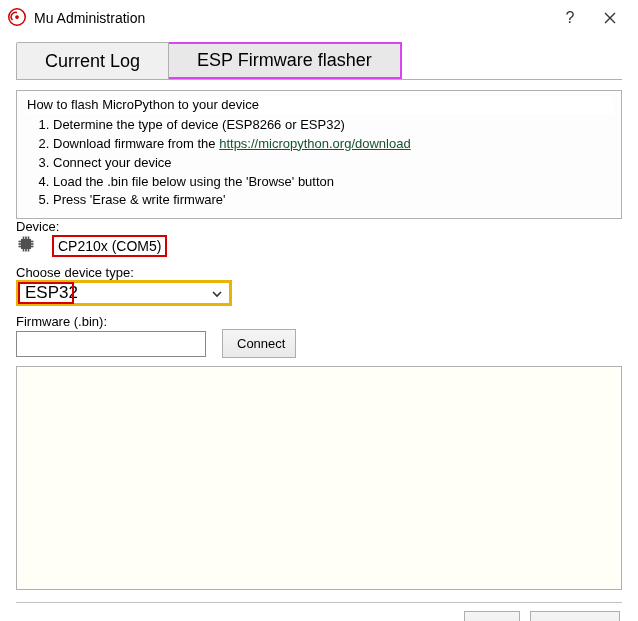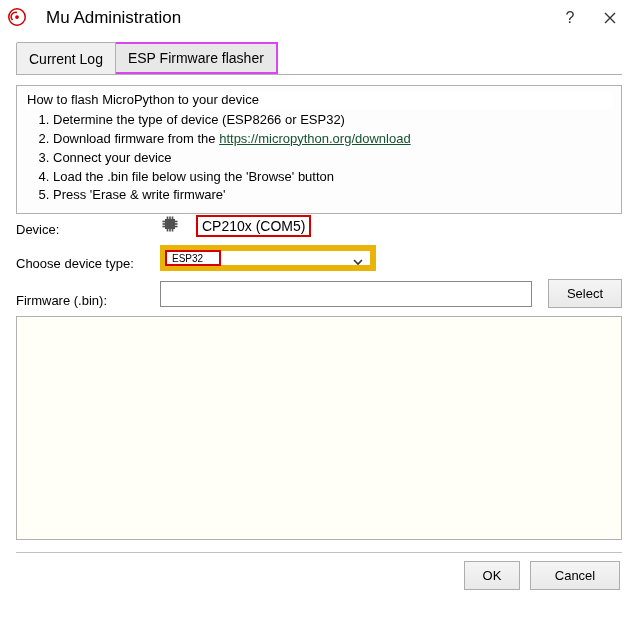--- a/index.html
+++ b/index.html
@@ -1,39 +1,39 @@
 <!DOCTYPE html>
 <html><head>
 <meta charset="utf-8">
 <style>
   * { box-sizing: border-box; font-family: "Segoe UI", Tahoma, sans-serif; }
   body { margin: 0; background: #fff; width: 638px; height: 621px; overflow: hidden; font-size: 13px; color: #000; }
   .titlebar { display: flex; align-items: center; height: 36px; padding: 0 8px; }
-  .titlebar .title { margin-left: 20px; font-size: 17px; flex: 1; }
+  .titlebar .title { margin-left: 8px; font-size: 14px; flex: 1; }
   .titlebar .btn { width: 40px; height: 36px; display: flex; align-items: center; justify-content: center; font-size: 16px; color: #333; }
   .logo { width: 18px; height: 18px; }
   .content { padding: 6px 16px 0 16px; }
   .tabs { display: flex; align-items: stretch; border-bottom: 1px solid #b0b0b0; margin-bottom: 10px; }
-  .tab { padding: 6px 12px; background: #f0f0f0; border: 1px solid #b0b0b0; border-bottom: none; margin-right: 0; font-size: 14px; display: flex; align-items: center; gap: 6px; }
+  .tab { padding: 6px 28px; background: #f0f0f0; border: 1px solid #b0b0b0; border-bottom: none; margin-right: 0; font-size: 18px; display: flex; align-items: center; gap: 6px; }
   .tab.first { border-top-left-radius: 2px; }
   .tab.selected { background: #e8e8e8; position: relative; }
   .tab.rest { border-left: none; }
   .redbox { border: 2px solid #d946ef; }
   .panel { border: 1px solid #b0b0b0; padding: 6px 8px 8px 8px; position: relative; background: #fdfdfd; }
   .panel-title { position: relative; top: 0; background: #fff; padding: 0 2px 2px 2px; font-size: 13px; }
   .panel ol { margin: 2px 0 0 28px; padding: 0; }
   .panel li { line-height: 1.45; font-size: 13px; }
   .panel a { color: #14532d; text-decoration: underline; }
-  .row { display: flex; align-items: flex-end; margin-bottom: 8px; }
+  .row { display: flex; align-items: flex-start; margin-bottom: 8px; flex-direction: column; }
   .row .label { width: 144px; font-size: 13px; }
   .row .field { flex: 1; display: flex; align-items: center; gap: 16px; }
   .chip-icon { width: 20px; height: 20px; }
   .device-name { font-size: 14px; }
   .redbox-inline { border: 2px solid #d40000; padding: 1px 4px; display: inline-block; }
-  .select { position: relative; width: 216px; height: 26px; border: 6px solid #eab308; background: #fff; padding: 2px 26px 2px 6px; font-size: 10px; display: flex; align-items: center; }
+  .select { position: relative; width: 216px; height: 26px; border: 3px solid #eab308; background: #fff; padding: 2px 26px 2px 6px; font-size: 17px; display: flex; align-items: center; }
   .select .chev { position: absolute; right: 6px; top: 4px; font-size: 14px; }
   .redbox-left { position: absolute; left: -1px; top: -1px; bottom: -1px; width: 56px; border: 2px solid #d40000; pointer-events: none; }
   .textinput { height: 26px; border: 1px solid #888; background: #fff; padding: 2px 6px; font-size: 13px; }
   .button { border: 1px solid #adadad; background: linear-gradient(#f5f5f5,#e9e9e9); padding: 6px 14px; font-size: 13px; text-align: center; }
   .logarea { border: 1px solid #b0b0b0; background: #fffff8; height: 224px; margin-top: 6px; }
   .footer-sep { border-top: 1px solid #c0c0c0; margin: 12px 0 8px 0; }
   .footer { display: flex; justify-content: flex-end; gap: 10px; padding-right: 2px; }
 </style>
 </head>
 <body>
@@ -117,21 +117,21 @@
             </svg>
         </span>
       </div>
     </div>
   </div>
 
   <div class="row">
     <div class="label">Firmware (.bin):</div>
     <div class="field">
       <input class="textinput" style="flex: 1 1 0%;" value="">
-      <div class="button" style="width:74px">Select</div>
+      <div class="button" style="width:74px">Connect</div>
     </div>
   </div>
 
   <div class="logarea"></div>
 
   <div class="footer-sep"></div>
 
   <div class="footer">
     <div class="button" style="width:56px">OK</div>
     <div class="button" style="width:90px">Cancel</div>

